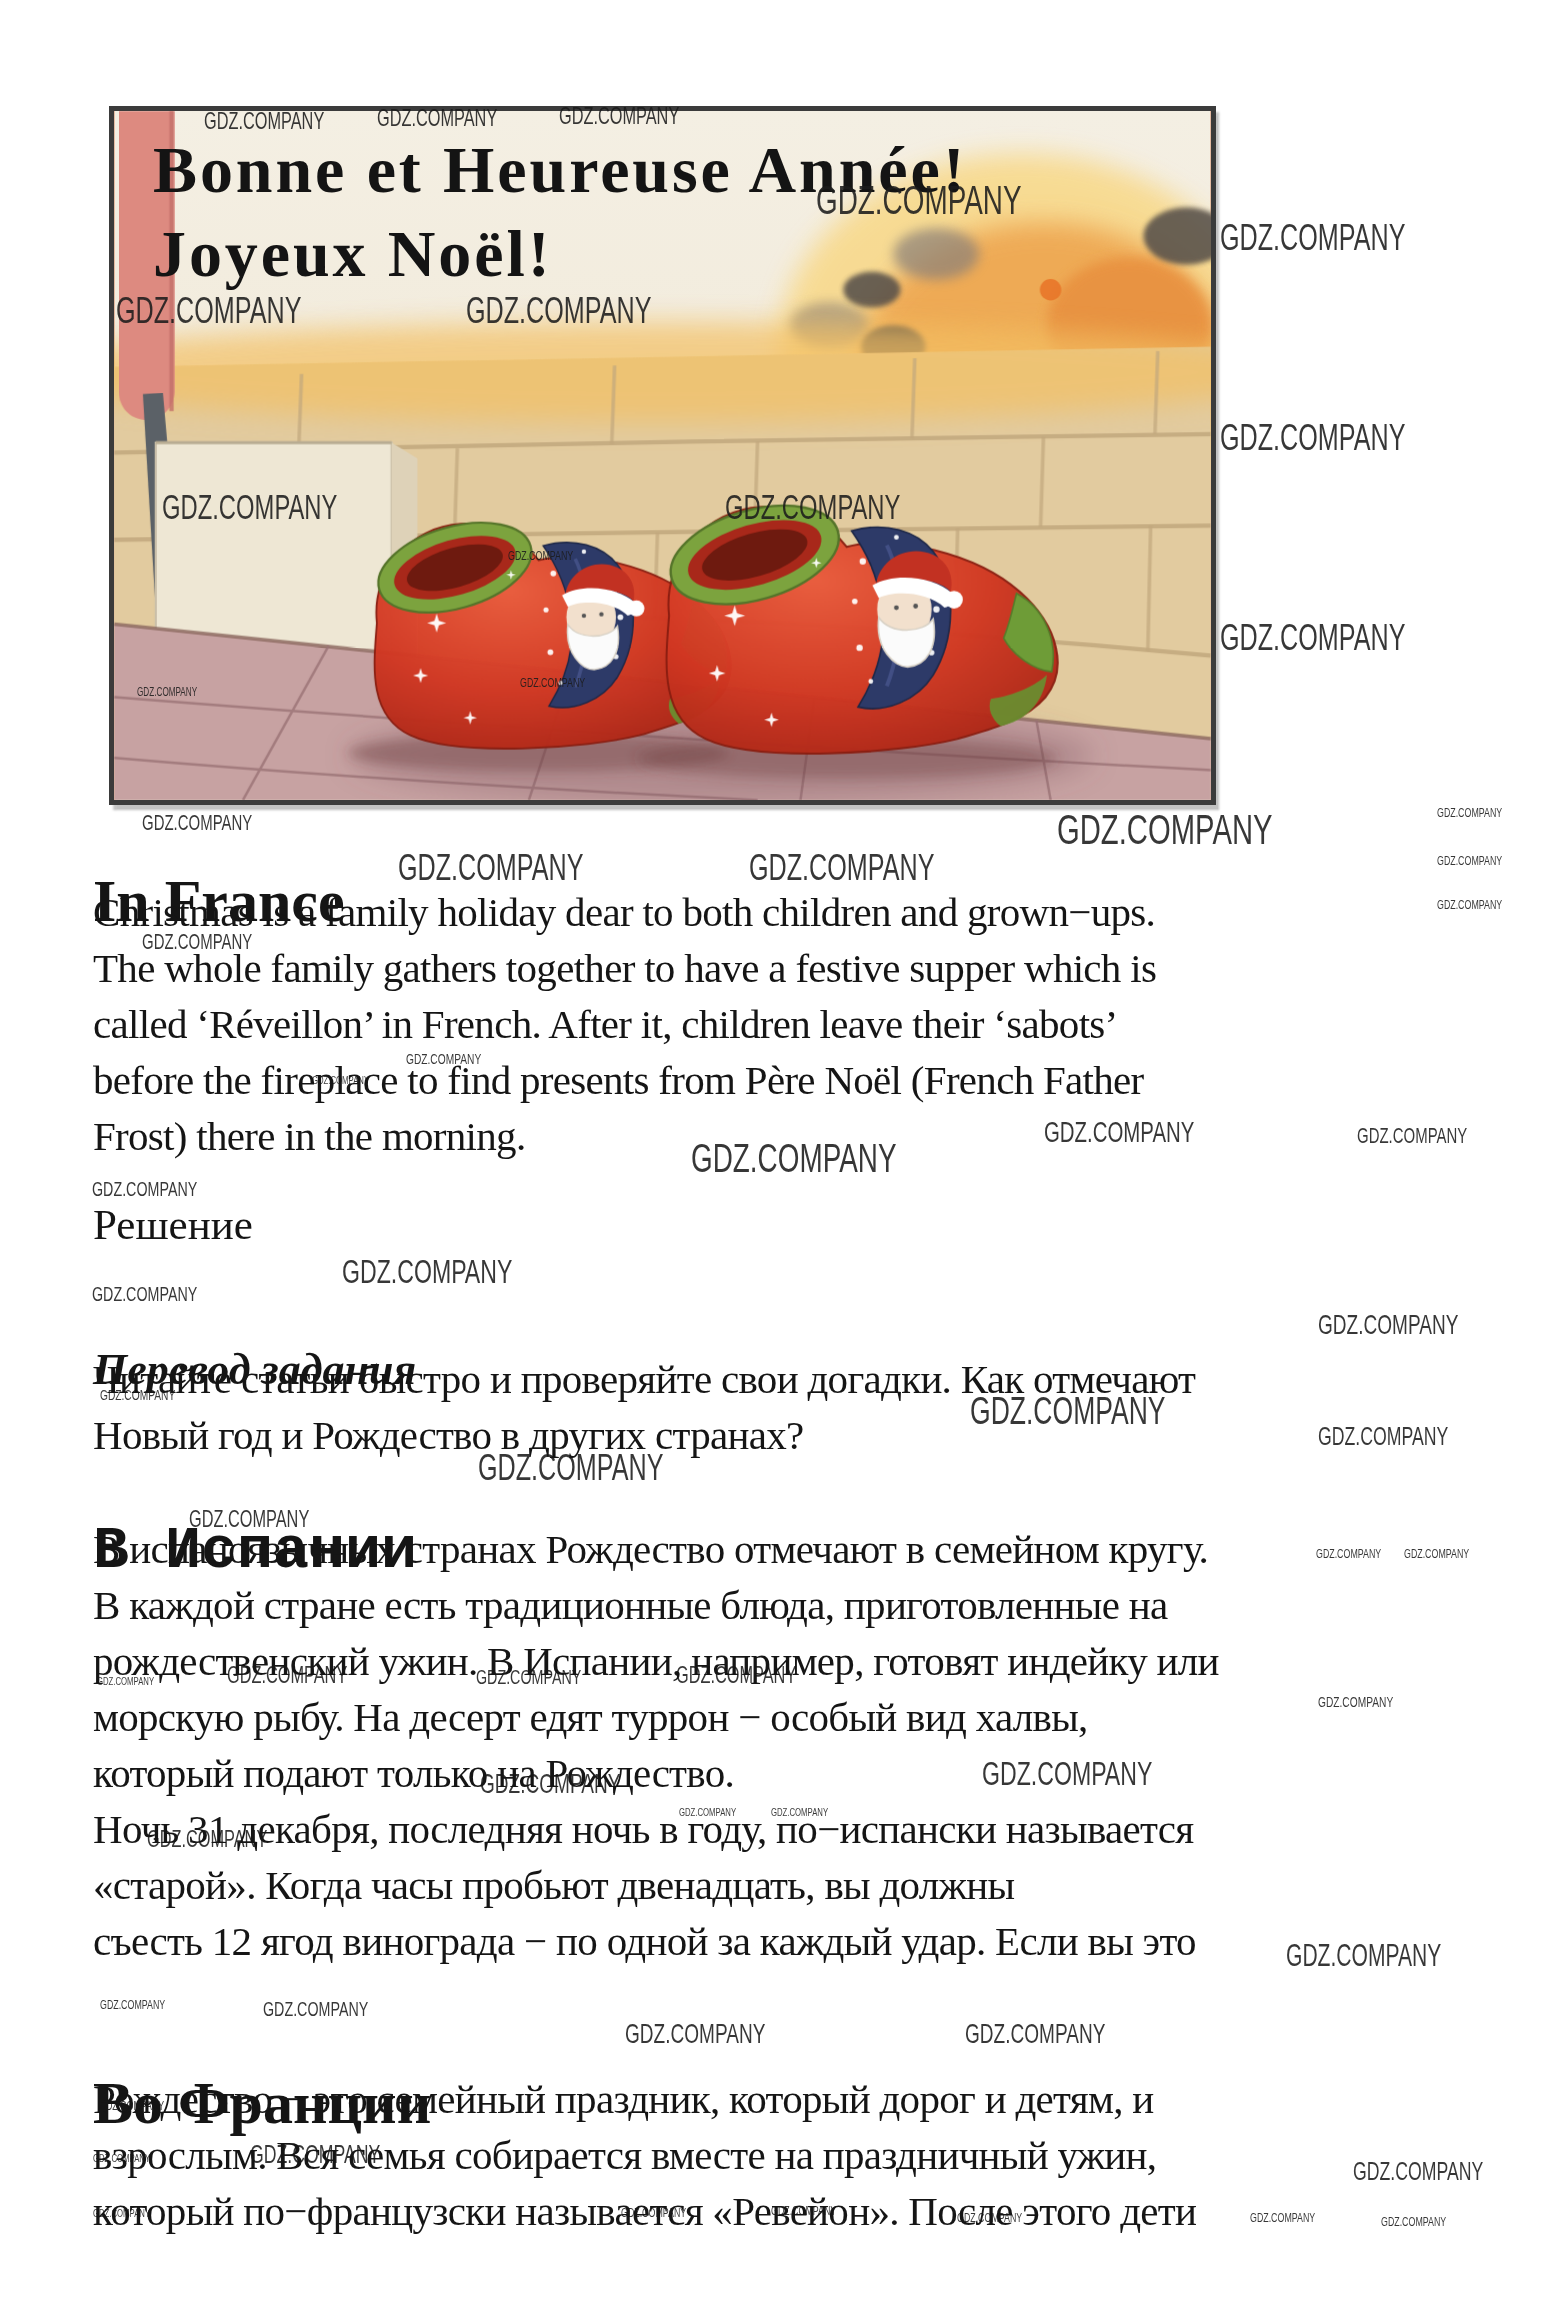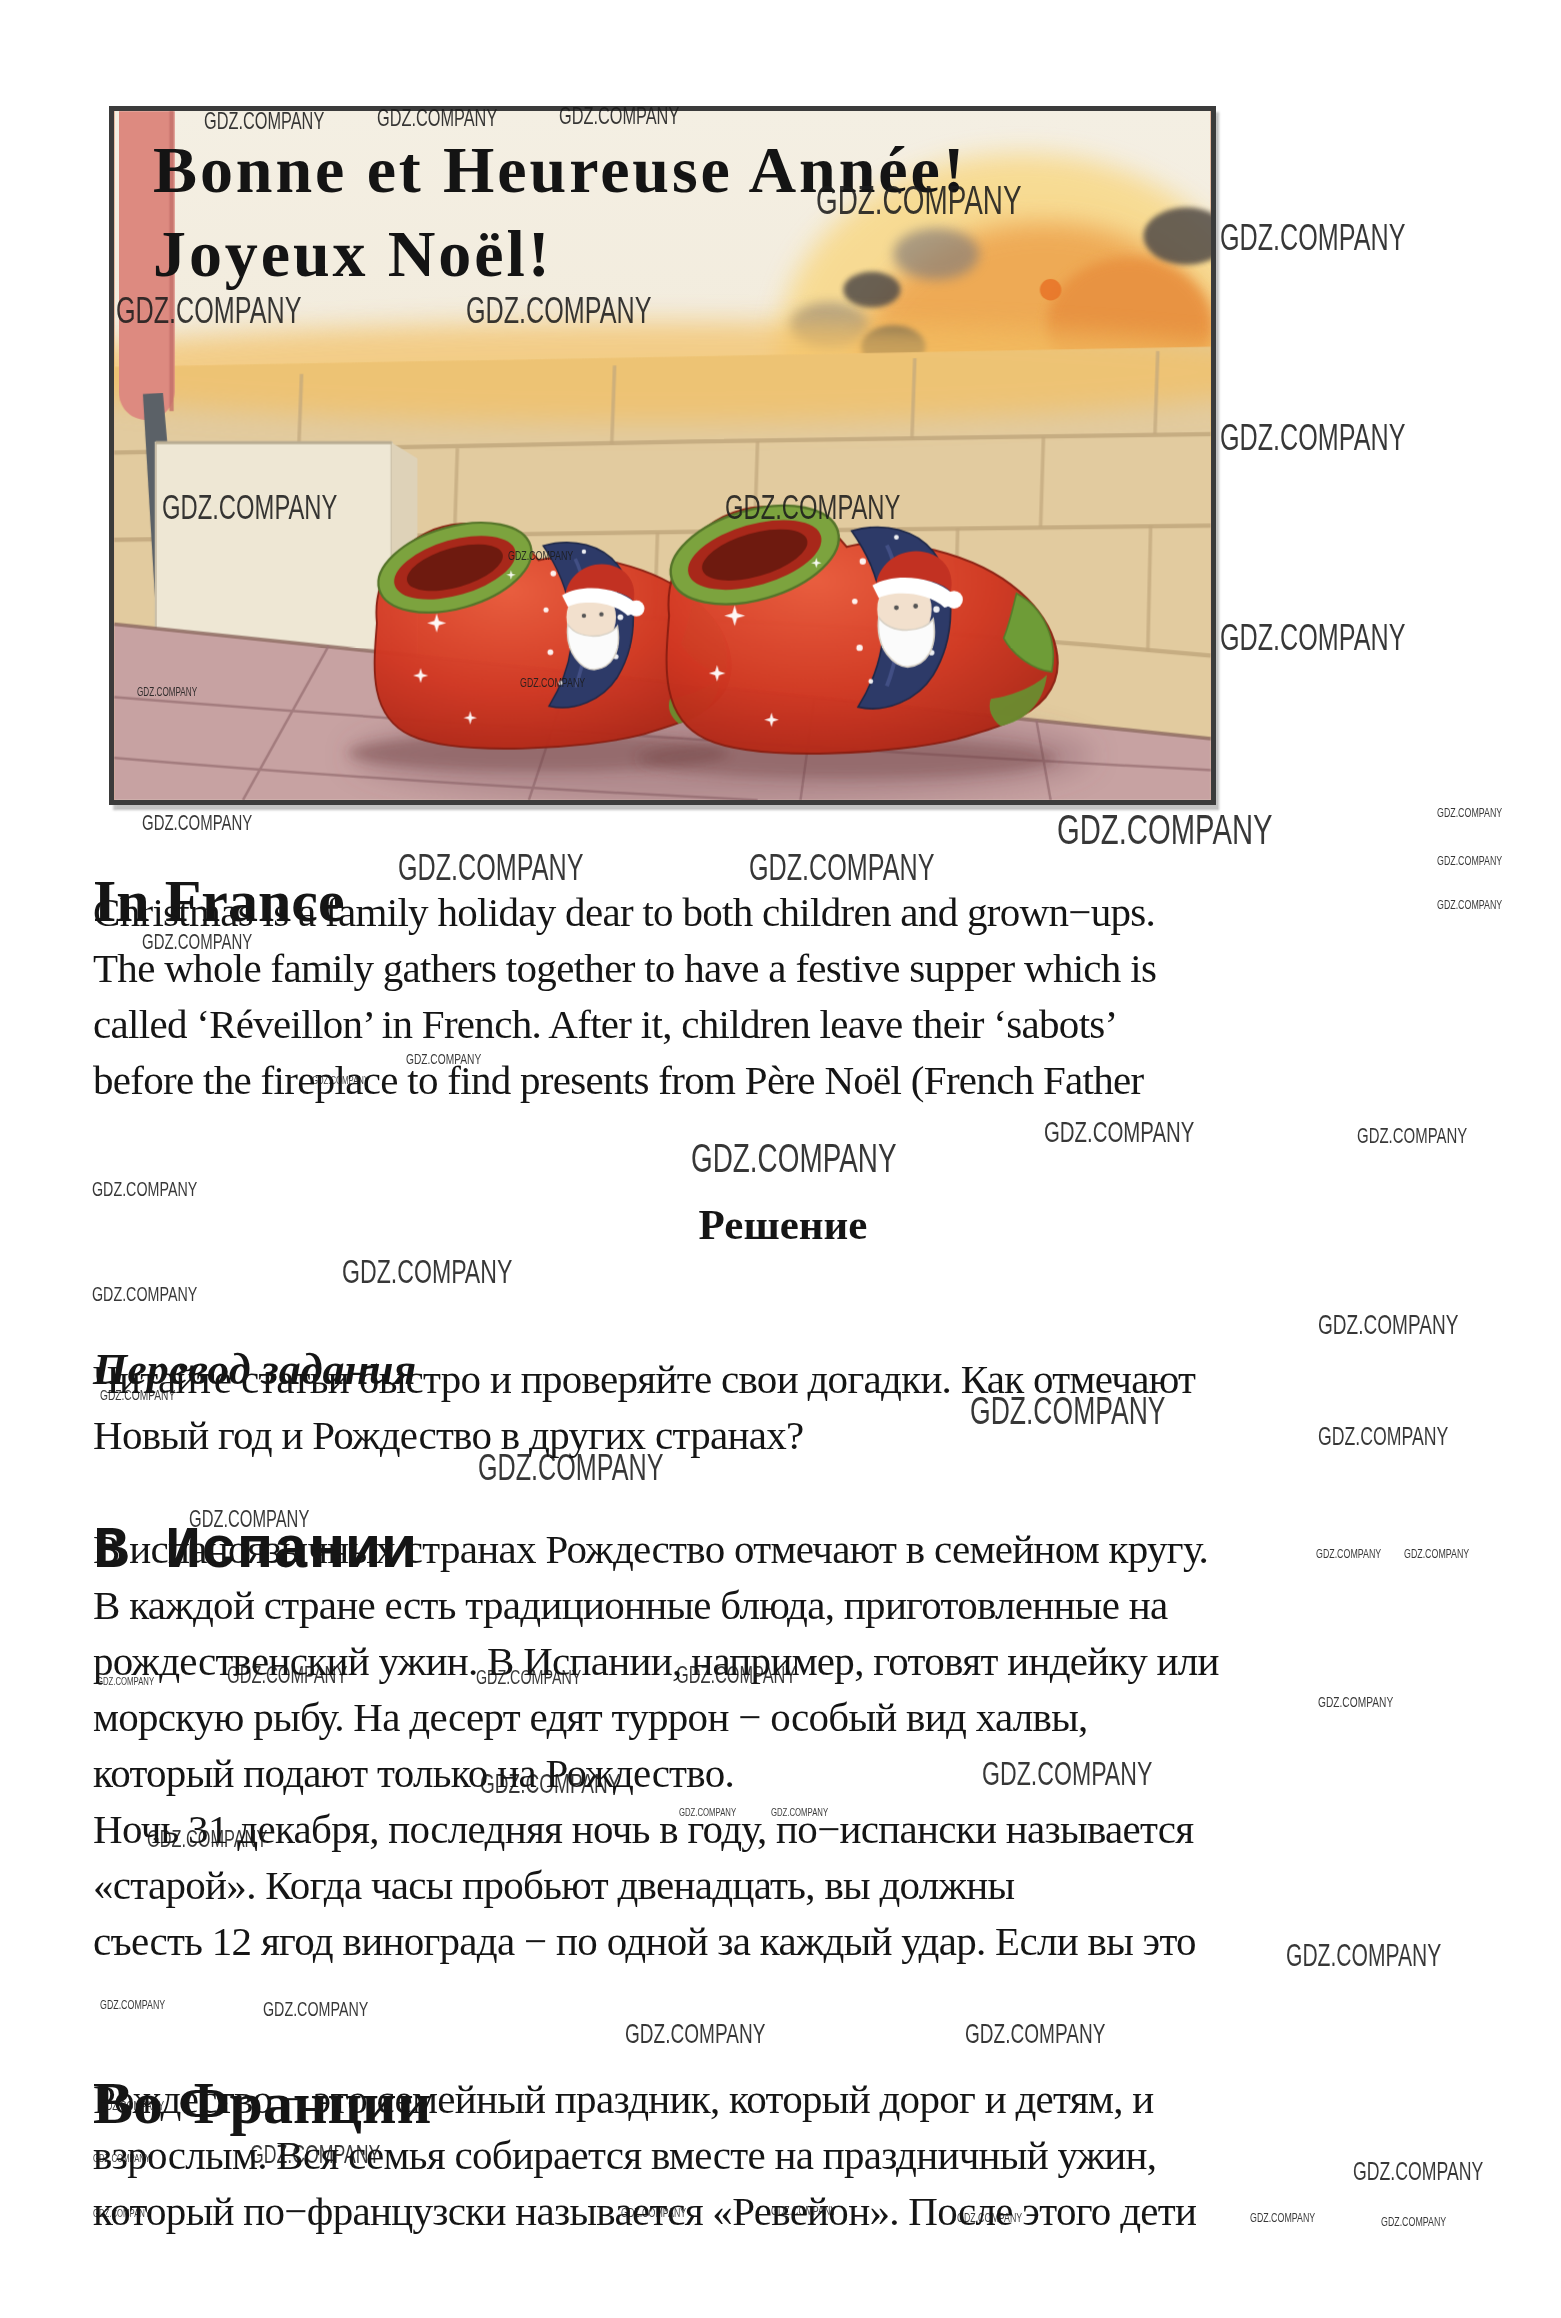--- a/index.html
+++ b/index.html
@@ -12,22 +12,22 @@
   .illustration svg{display:block;}
   .img-title{position:absolute;left:39px;top:20px;z-index:2;}
   .img-title .t1,.img-title .t2{font-weight:bold;font-size:66px;line-height:77px;
                 letter-spacing:2.9px;color:#141414;white-space:nowrap;}
   .img-title .t2{margin-top:7.1px;}
   
   .txt{position:absolute;left:93px;width:1380px;z-index:3;}
   .tline{height:56px;line-height:56px;font-size:41px;letter-spacing:-0.7px;white-space:nowrap;}
   .heading{position:absolute;left:93px;z-index:3;font-weight:bold;font-size:60px;line-height:51px;white-space:nowrap;}
   .heading.italic{font-style:italic;}
-  .centered{position:absolute;left:93px;width:1380px;text-align:center;z-index:3;
-            font-size:43px;line-height:50px;font-weight:bold;}
+  .centered{position:absolute;left:93px;width:1380px;text-align:left;z-index:3;
+            font-size:43px;line-height:50px;}
   
   .wm-layer{position:absolute;left:0;top:0;width:1561px;height:2085px;z-index:2;pointer-events:none;}
   .wm{position:absolute;font-family:"Liberation Sans",sans-serif;font-weight:400;color:#1c1c1c;
       line-height:1;white-space:nowrap;transform:scaleX(.68);transform-origin:left top;opacity:.88;}
 </style>
 </head>
 <body>
 
 <div class="page">
 
@@ -192,20 +192,21 @@
   </figure>
 
   <h2 class="heading" style="top:826px;">In France</h2>
 
   <div class="txt" style="top:884px;">
 
   <div class="tline">Christmas is a family holiday dear to both children and grown−ups.</div>
       <div class="tline">The whole family gathers together to have a festive supper which is</div>
       <div class="tline">called ‘Réveillon’ in French. After it, children leave their ‘sabots’</div>
       <div class="tline">before the fireplace to find presents from Père Noël (French Father</div>
+      <div class="tline">Frost) there in the morning.</div>
     </div>
 
   <div class="centered" style="top:1200px;">Решение</div>
 
   <h3 class="heading italic" style="top:1300px;font-size:44px;">Перевод задания</h3>
 
   <div class="txt" style="top:1351px;">
 
   <div class="tline">Читайте статьи быстро и проверяйте свои догадки. Как отмечают</div>
       <div class="tline">Новый год и Рождество в других странах?</div>

